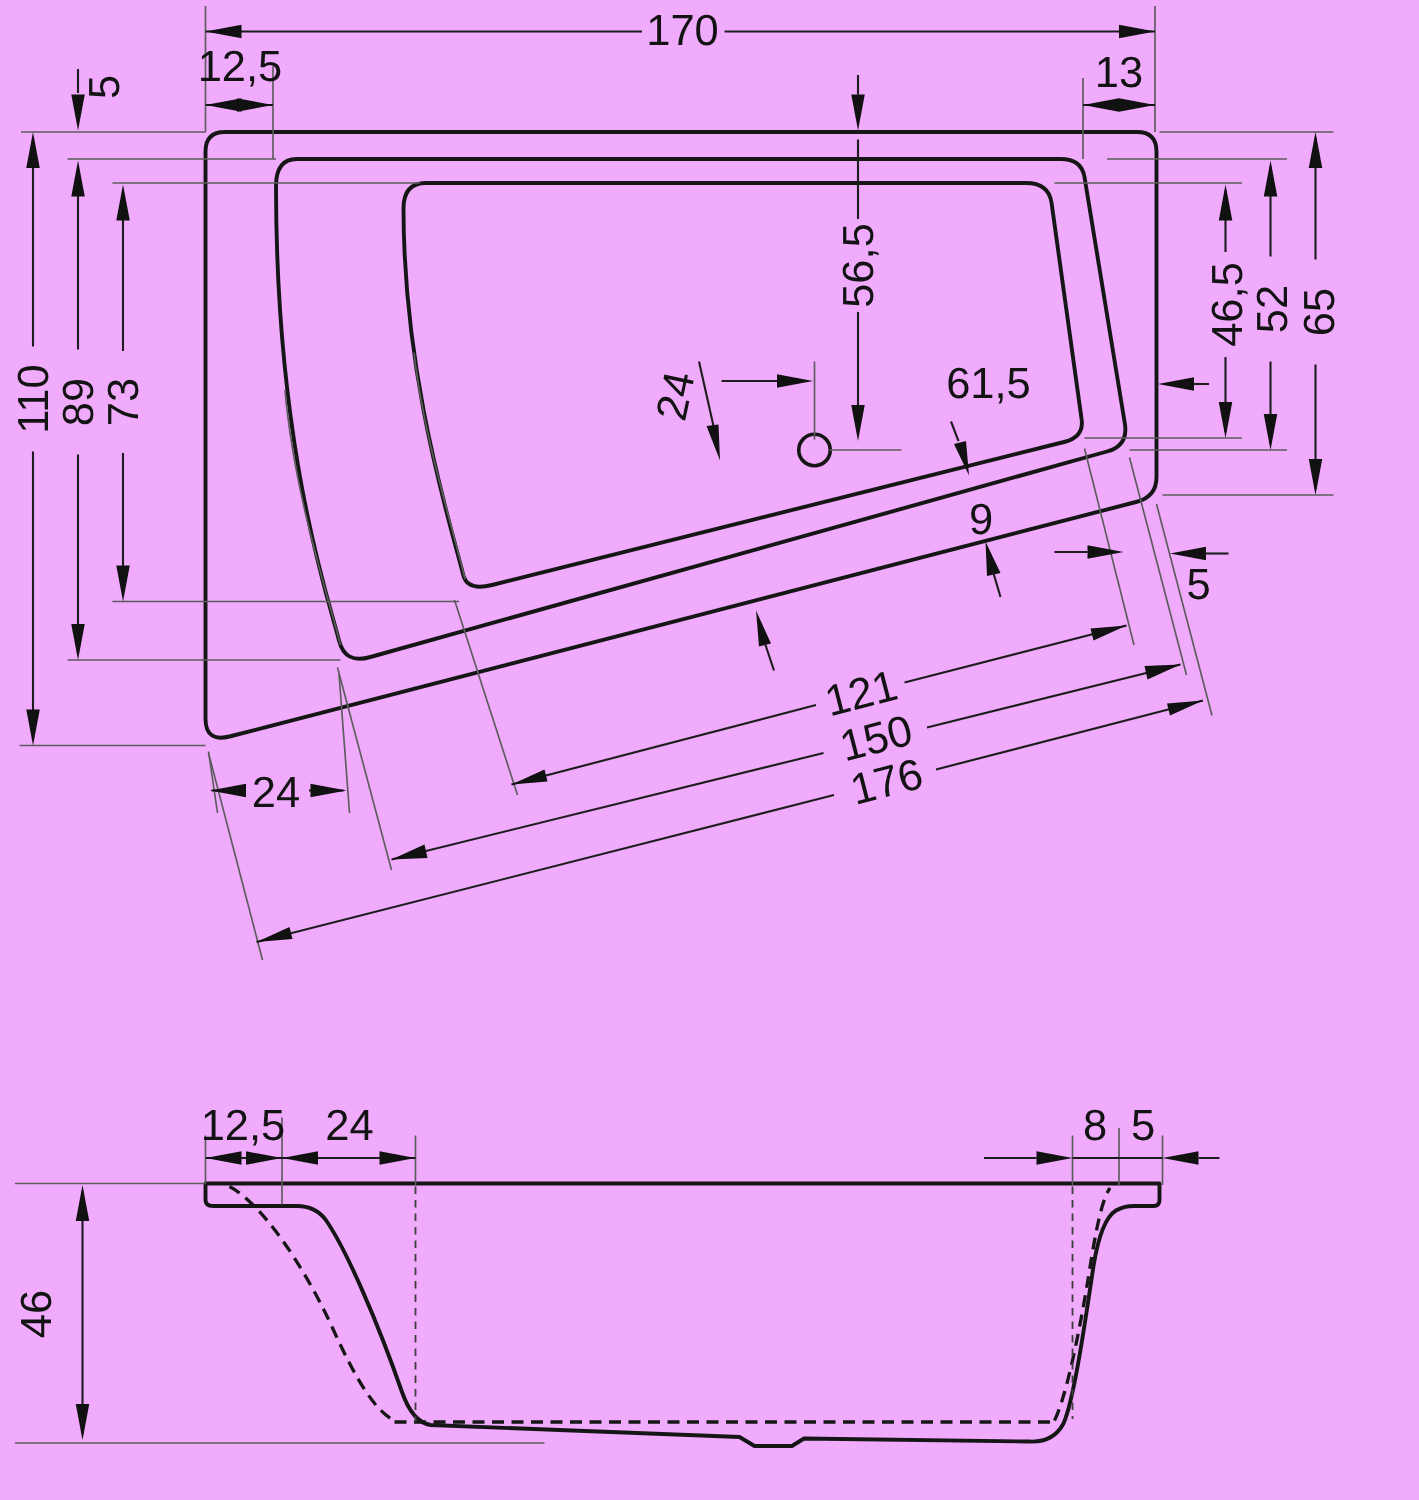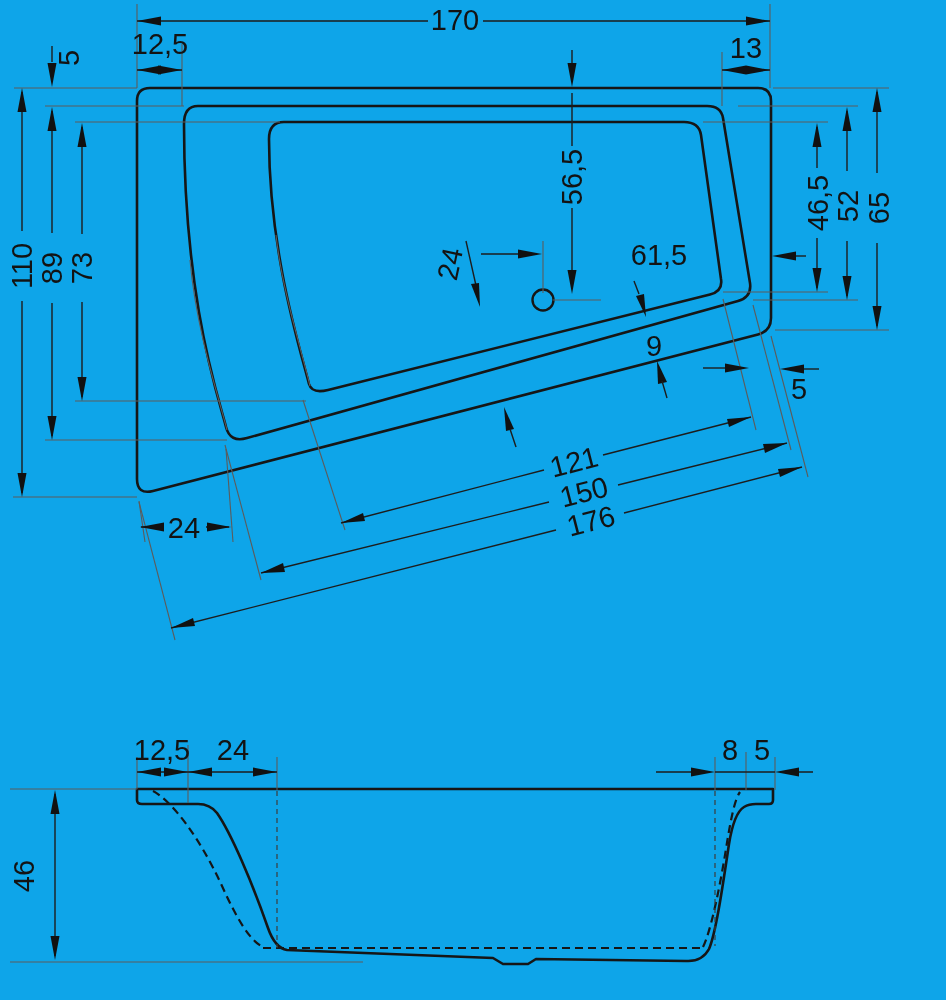--- a/index.html
+++ b/index.html
@@ -1,16 +1,16 @@
 <!DOCTYPE html>
 <html><head>
 <meta charset="utf-8">
 <style>
   html,body{margin:0;padding:0;background:#fff;}
-  .page{width:946px;height:1000px;background:#0ea5e9;position:relative;overflow:hidden;}
+  .page{width:946px;height:1000px;background:#f0abfc;position:relative;overflow:hidden;}
   svg{display:block;}
   text{font-family:"Liberation Sans","DejaVu Sans",sans-serif;font-size:29px;fill:#131313;}
   .ol{fill:none;stroke:#161616;stroke-width:2.6;stroke-linejoin:round;stroke-linecap:round;}
   .ol2{fill:none;stroke:#161616;stroke-width:2.4;stroke-linejoin:round;stroke-linecap:round;}
   .thin{fill:none;stroke:#5c5c5c;stroke-width:1.1;}
   .dim{fill:none;stroke:#1d1d1d;stroke-width:1.4;}
   .ah{fill:#111;stroke:none;}
   .dashed{fill:none;stroke:#161616;stroke-width:2.2;stroke-dasharray:8 5;}
   .cdash{fill:none;stroke:#3d3d3d;stroke-width:1.2;stroke-dasharray:5 4;}
 </style>

